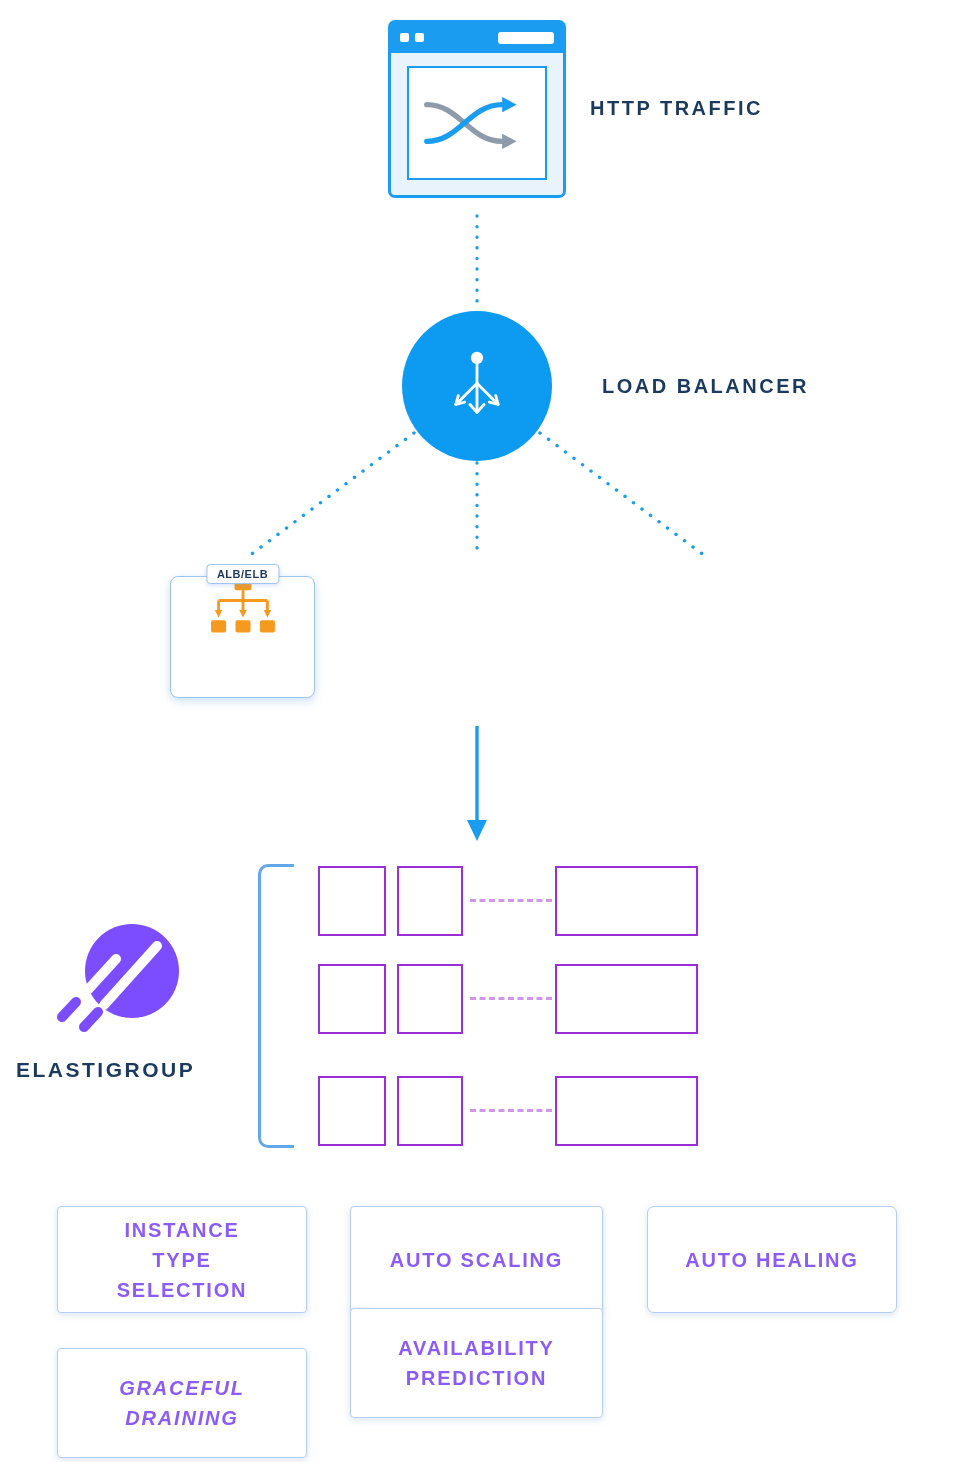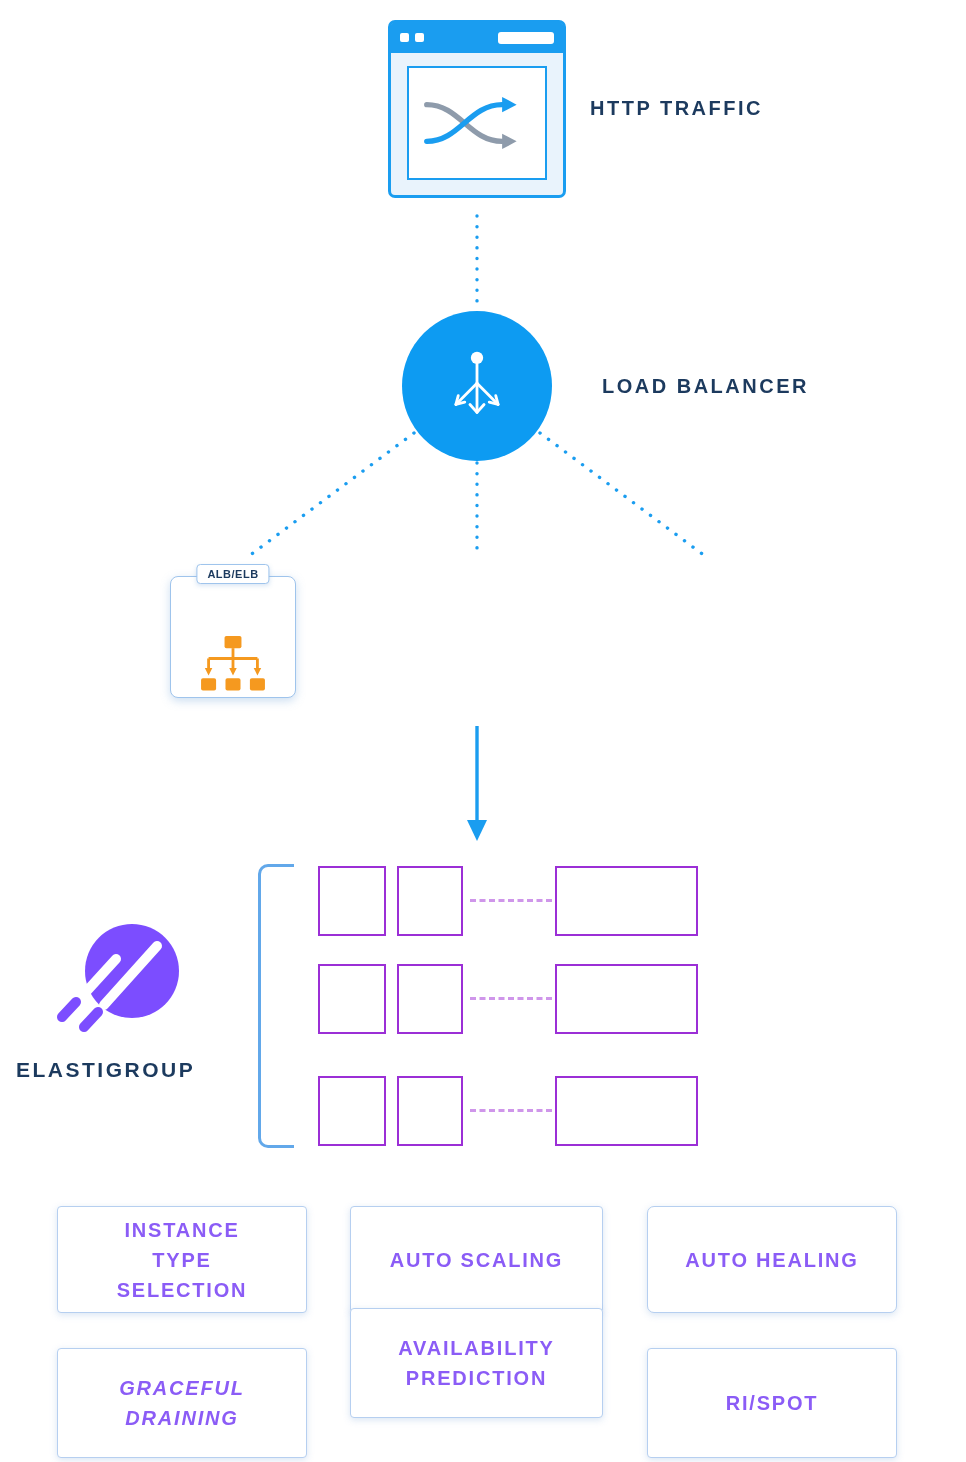--- a/index.html
+++ b/index.html
@@ -36,24 +36,24 @@
 
   
   .lb-circle {
     position:absolute; left:402px; top:303px; width:150px; height:150px;
     border-radius:50%; background:#0d9bf2;
     display:flex; align-items:center; justify-content:center;
   }
 
   
   .node-box {
-    position:absolute; width:126px; height:122px; box-sizing:border-box;
+    position:absolute; width:145px; height:122px; box-sizing:border-box;
     background:#ffffff; border:1.5px solid #9fc4ec; border-radius:8px;
     box-shadow:0 3px 10px rgba(110,160,215,.35);
-    display:flex; align-items:flex-end; justify-content:center;
+    display:flex; align-items:flex-start; justify-content:center;
   }
   .node-tag {
     position:absolute; top:-13px; left:50%; transform:translateX(-50%);
     background:#ffffff; border:1.5px solid #9fc4ec; border-radius:4px;
     padding:3px 10px; font-size:11px; font-weight:bold; color:#1c3a5e;
     letter-spacing:.5px; white-space:nowrap;
     box-shadow:0 2px 4px rgba(110,160,215,.25);
   }
   .haproxy-globe {
     width:72px; height:72px; border-radius:50%;
@@ -208,17 +208,14 @@
     <span class="feature-label">AUTO HEALING</span>
   </div>
   <div class="feature-box" style="left:57px; top:1340px; width:250px; height:110px;font-style:italic;">
     <span class="feature-label">GRACEFUL
 DRAINING</span>
   </div>
   <div class="feature-box" style="left:350px; top:1300px; width:253px; height:110px;">
     <span class="feature-label">AVAILABILITY
 PREDICTION</span>
   </div>
-  <div class="feature-box" style="left:647px; top:1340px; width:250px; height:110px;">
-    <span class="feature-label">RI/SPOT</span>
-  </div>
 
 </div>
 
 </body></html>

